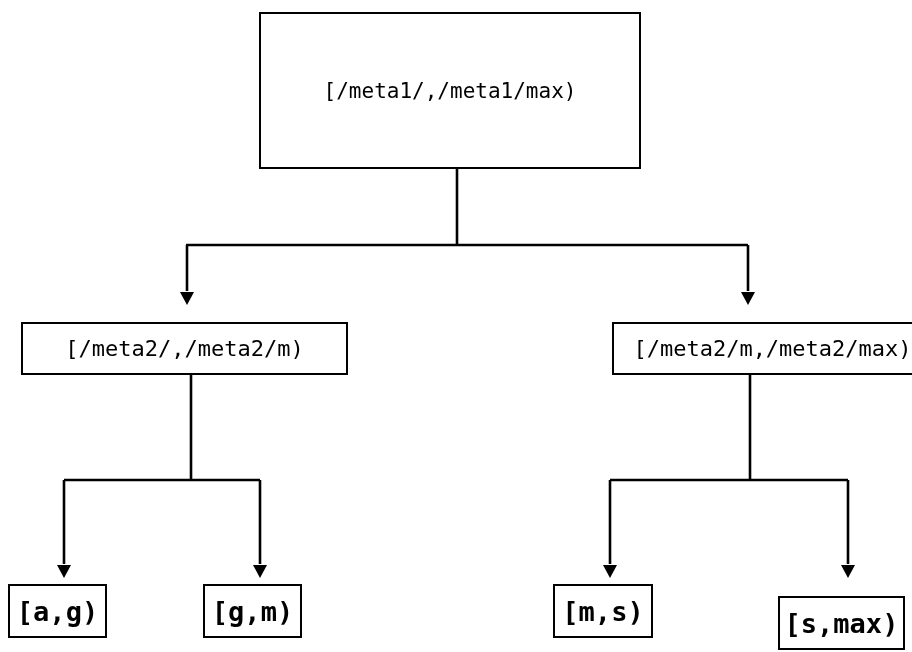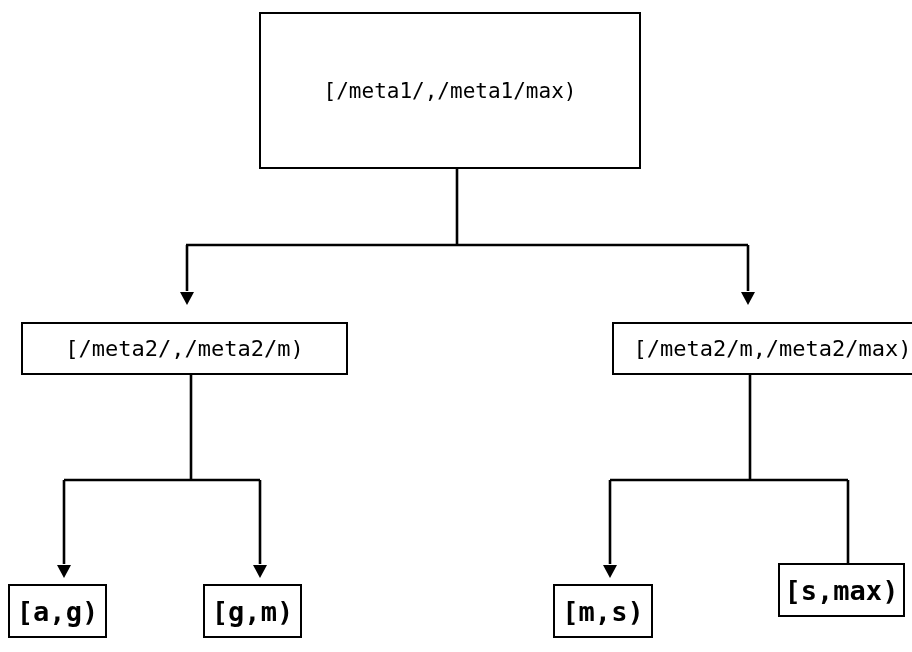--- a/index.html
+++ b/index.html
@@ -95,15 +95,15 @@
   <div class="node node-mid" style="left:21px; top:322px; width:327px; height:53px;">[/meta2/,/meta2/m)</div>
 
   <div class="node node-mid" style="left:612px; top:322px; width:321px; height:53px;">[/meta2/m,/meta2/max)</div>
 
   <div class="node node-leaf" style="left:8px; top:584px; width:99px; height:54px;">[a,g)</div>
 
   <div class="node node-leaf" style="left:203px; top:584px; width:99px; height:54px;">[g,m)</div>
 
   <div class="node node-leaf" style="left:553px; top:584px; width:100px; height:54px;text-align:right;">[m,s)</div>
 
-  <div class="node node-leaf" style="left:778px; top:563px; width:127px; height:54px;">[s,max)</div>
+  <div class="node node-leaf" style="left:778px; top:596px; width:127px; height:54px;">[s,max)</div>
 
 </div>
 
 </body></html>

